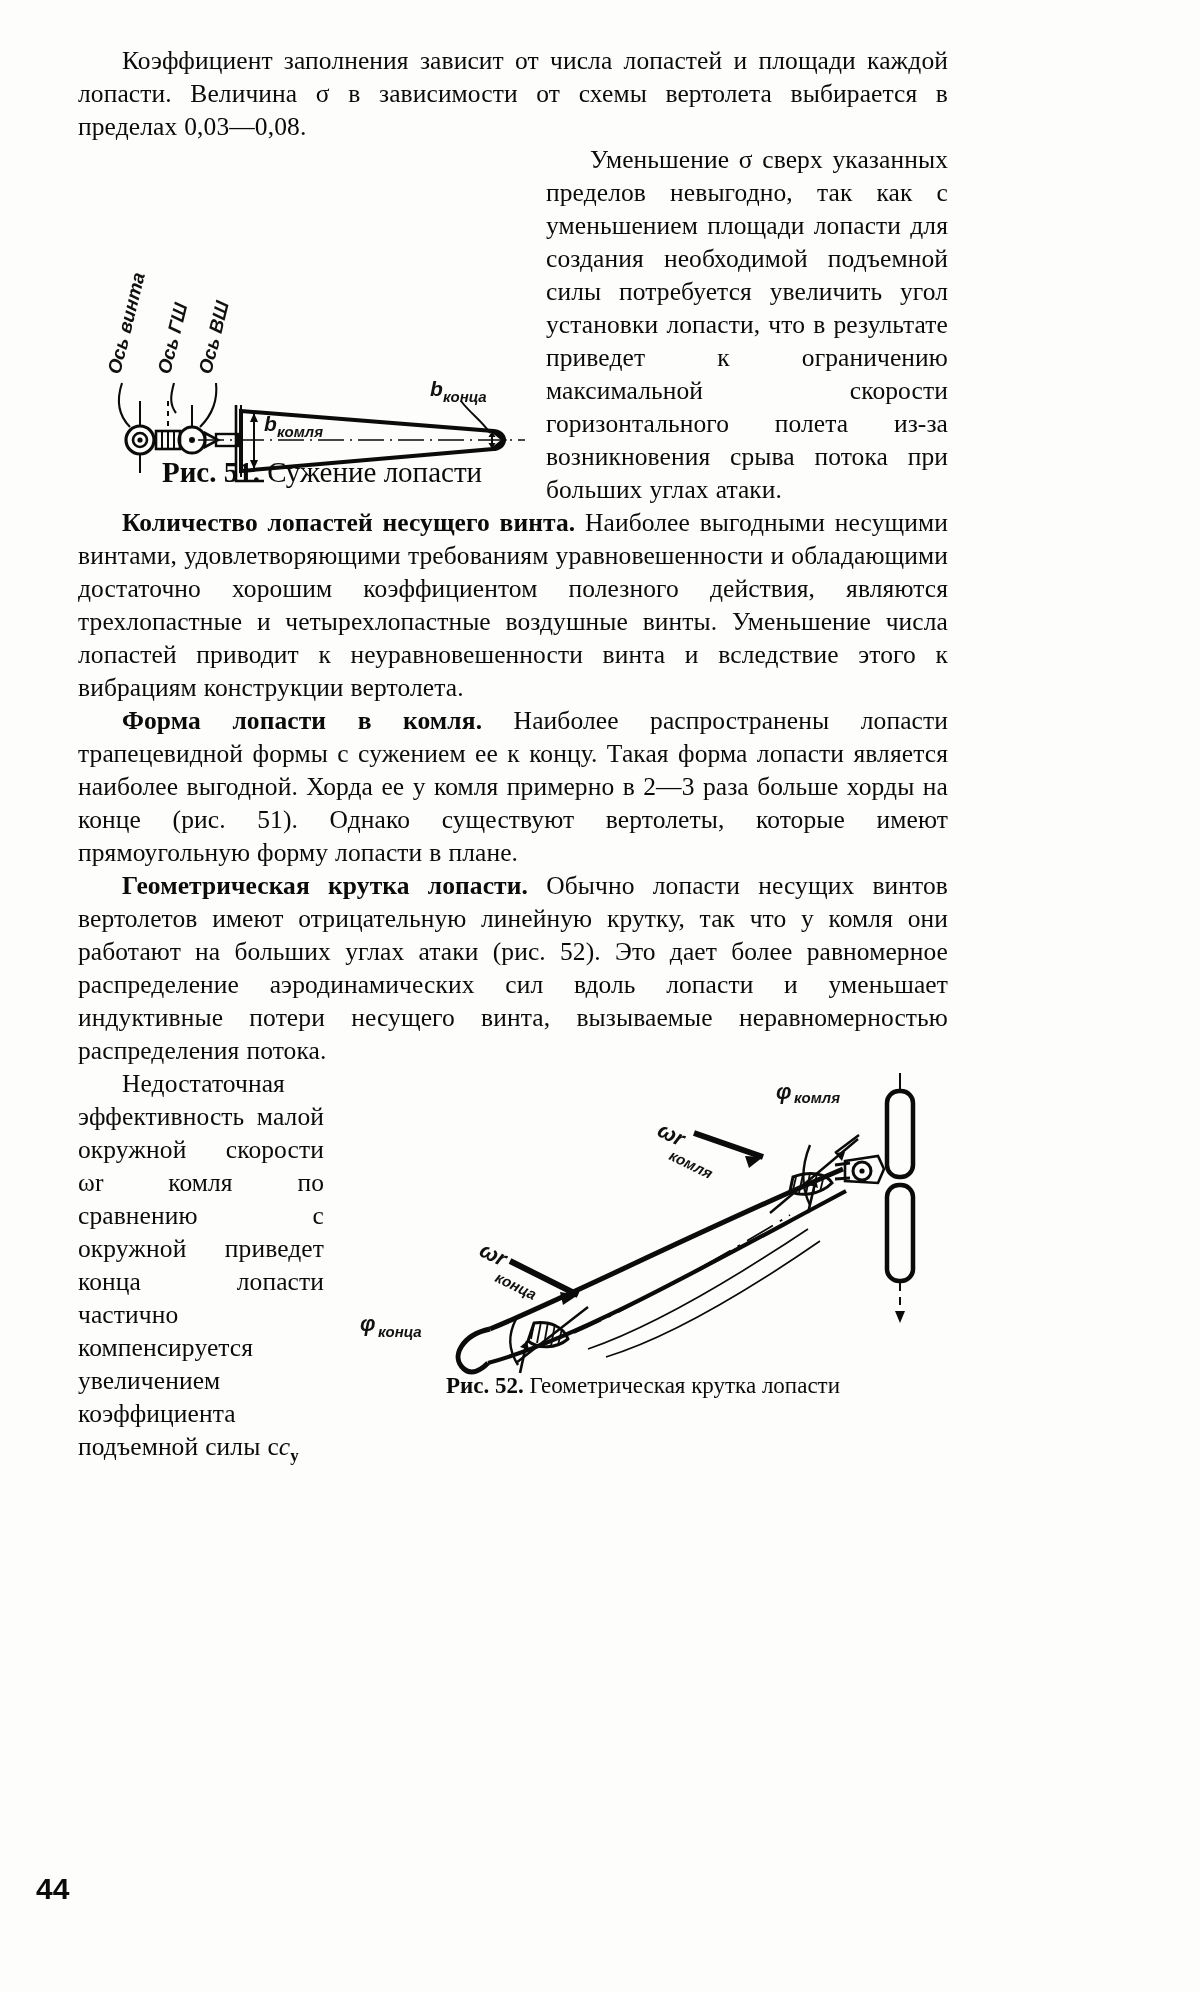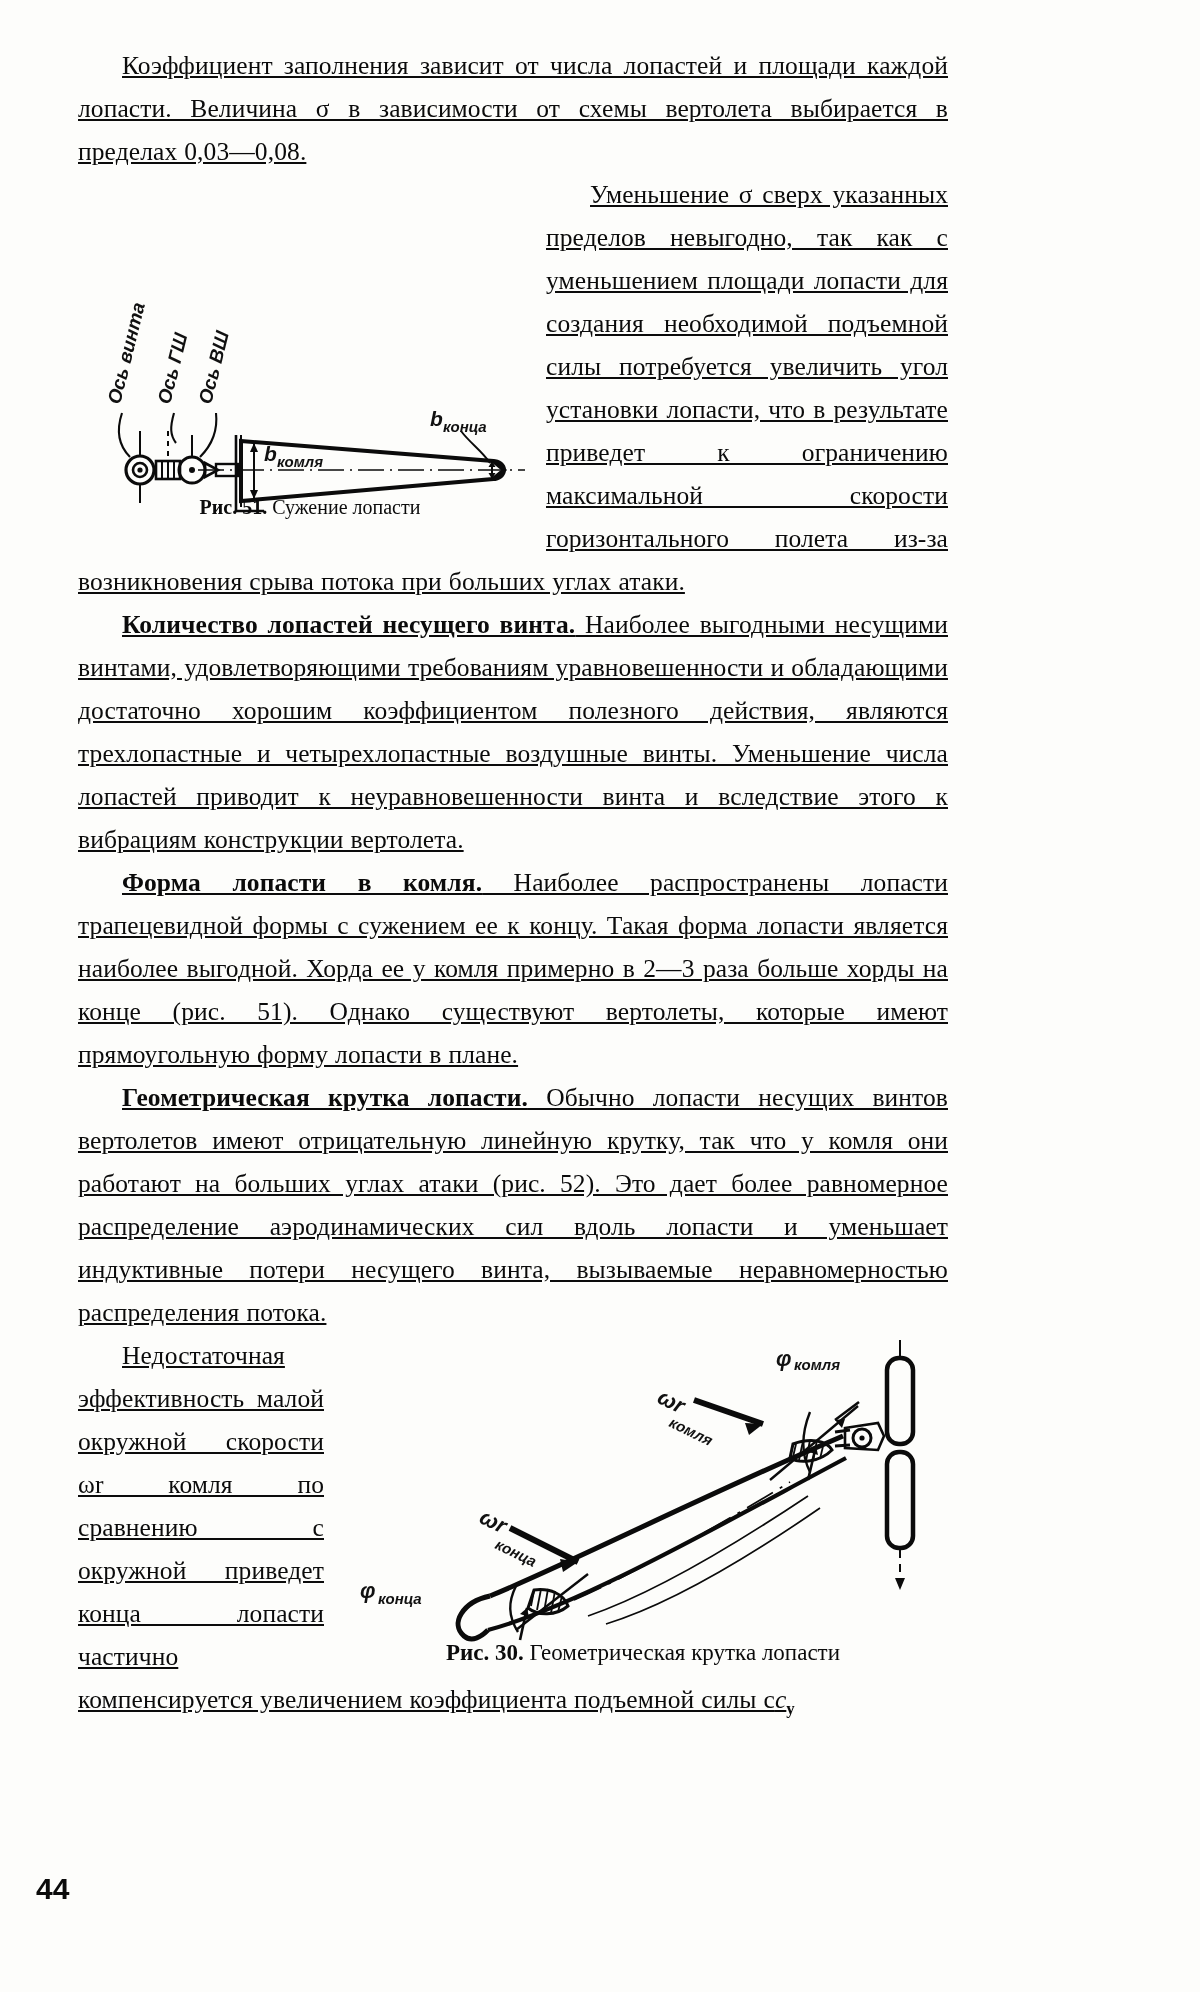--- a/index.html
+++ b/index.html
@@ -24,47 +24,46 @@
   }
   .content {
     position: absolute;
     left: 78px;
     top: 44px;
     width: 870px;
   }
   p.body {
     margin: 0 0 0 0;
     font-size: 25.5px;
-    line-height: 43px;
+    line-height: 33px;
     text-align: justify;
     text-indent: 44px;
     letter-spacing: 0.1px;
     word-spacing: 0.5px;
-    text-decoration: underline;
   }
   .run-in {
     font-weight: bold;
   }
 
   
   .fig51-holder {
     float: left;
     width: 452px;
     height: 352px;
     margin: 0 16px 0 0;
     shape-outside: margin-box;
     position: relative;
   }
   .fig51-cap {
     position: absolute;
-    left: 32px;
+    left: 44px;
     bottom: 6px;
     width: 400px;
     text-align: center;
-    font-size: 20px;
+    font-size: 29px;
     white-space: nowrap;
     font-family: Liberation Serif, serif;
   }
   .fig51-cap b { font-weight: bold; }
 
   .fig52-holder {
     float: right;
     width: 610px;
     height: 330px;
     margin: 6px 0 0 14px;
@@ -289,21 +288,21 @@
 
           <text class="lbl" font-size="22" transform="translate(140,182) rotate(26)">ωr</text>
           <text class="lbl-sm" font-size="17" transform="translate(156,208) rotate(26)">конца</text>
 
           <text class="lbl" font-size="22" x="22" y="258">φ</text>
           <text class="lbl-sm" font-size="17" x="40" y="264">конца</text>
         </g>
       </svg>
 
       <div class="fig52-cap">
-        <b>Рис. 30.</b>
+        <b>Рис. 52.</b>
         <span>Геометрическая крутка лопасти</span>
       </div>
     </div>
 
     <p class="body"><span>Недостаточная эффективность малой окружной скорости ωr комля по сравнению с окружной приведет конца лопасти частично компенсируется увеличением коэффициента подъемной силы c</span><span class="mathit">c</span><sub class="small" style="font-weight:bold">y</sub></p>
 
   </div>
 
   <div class="pageno">44</div>
 </div>

